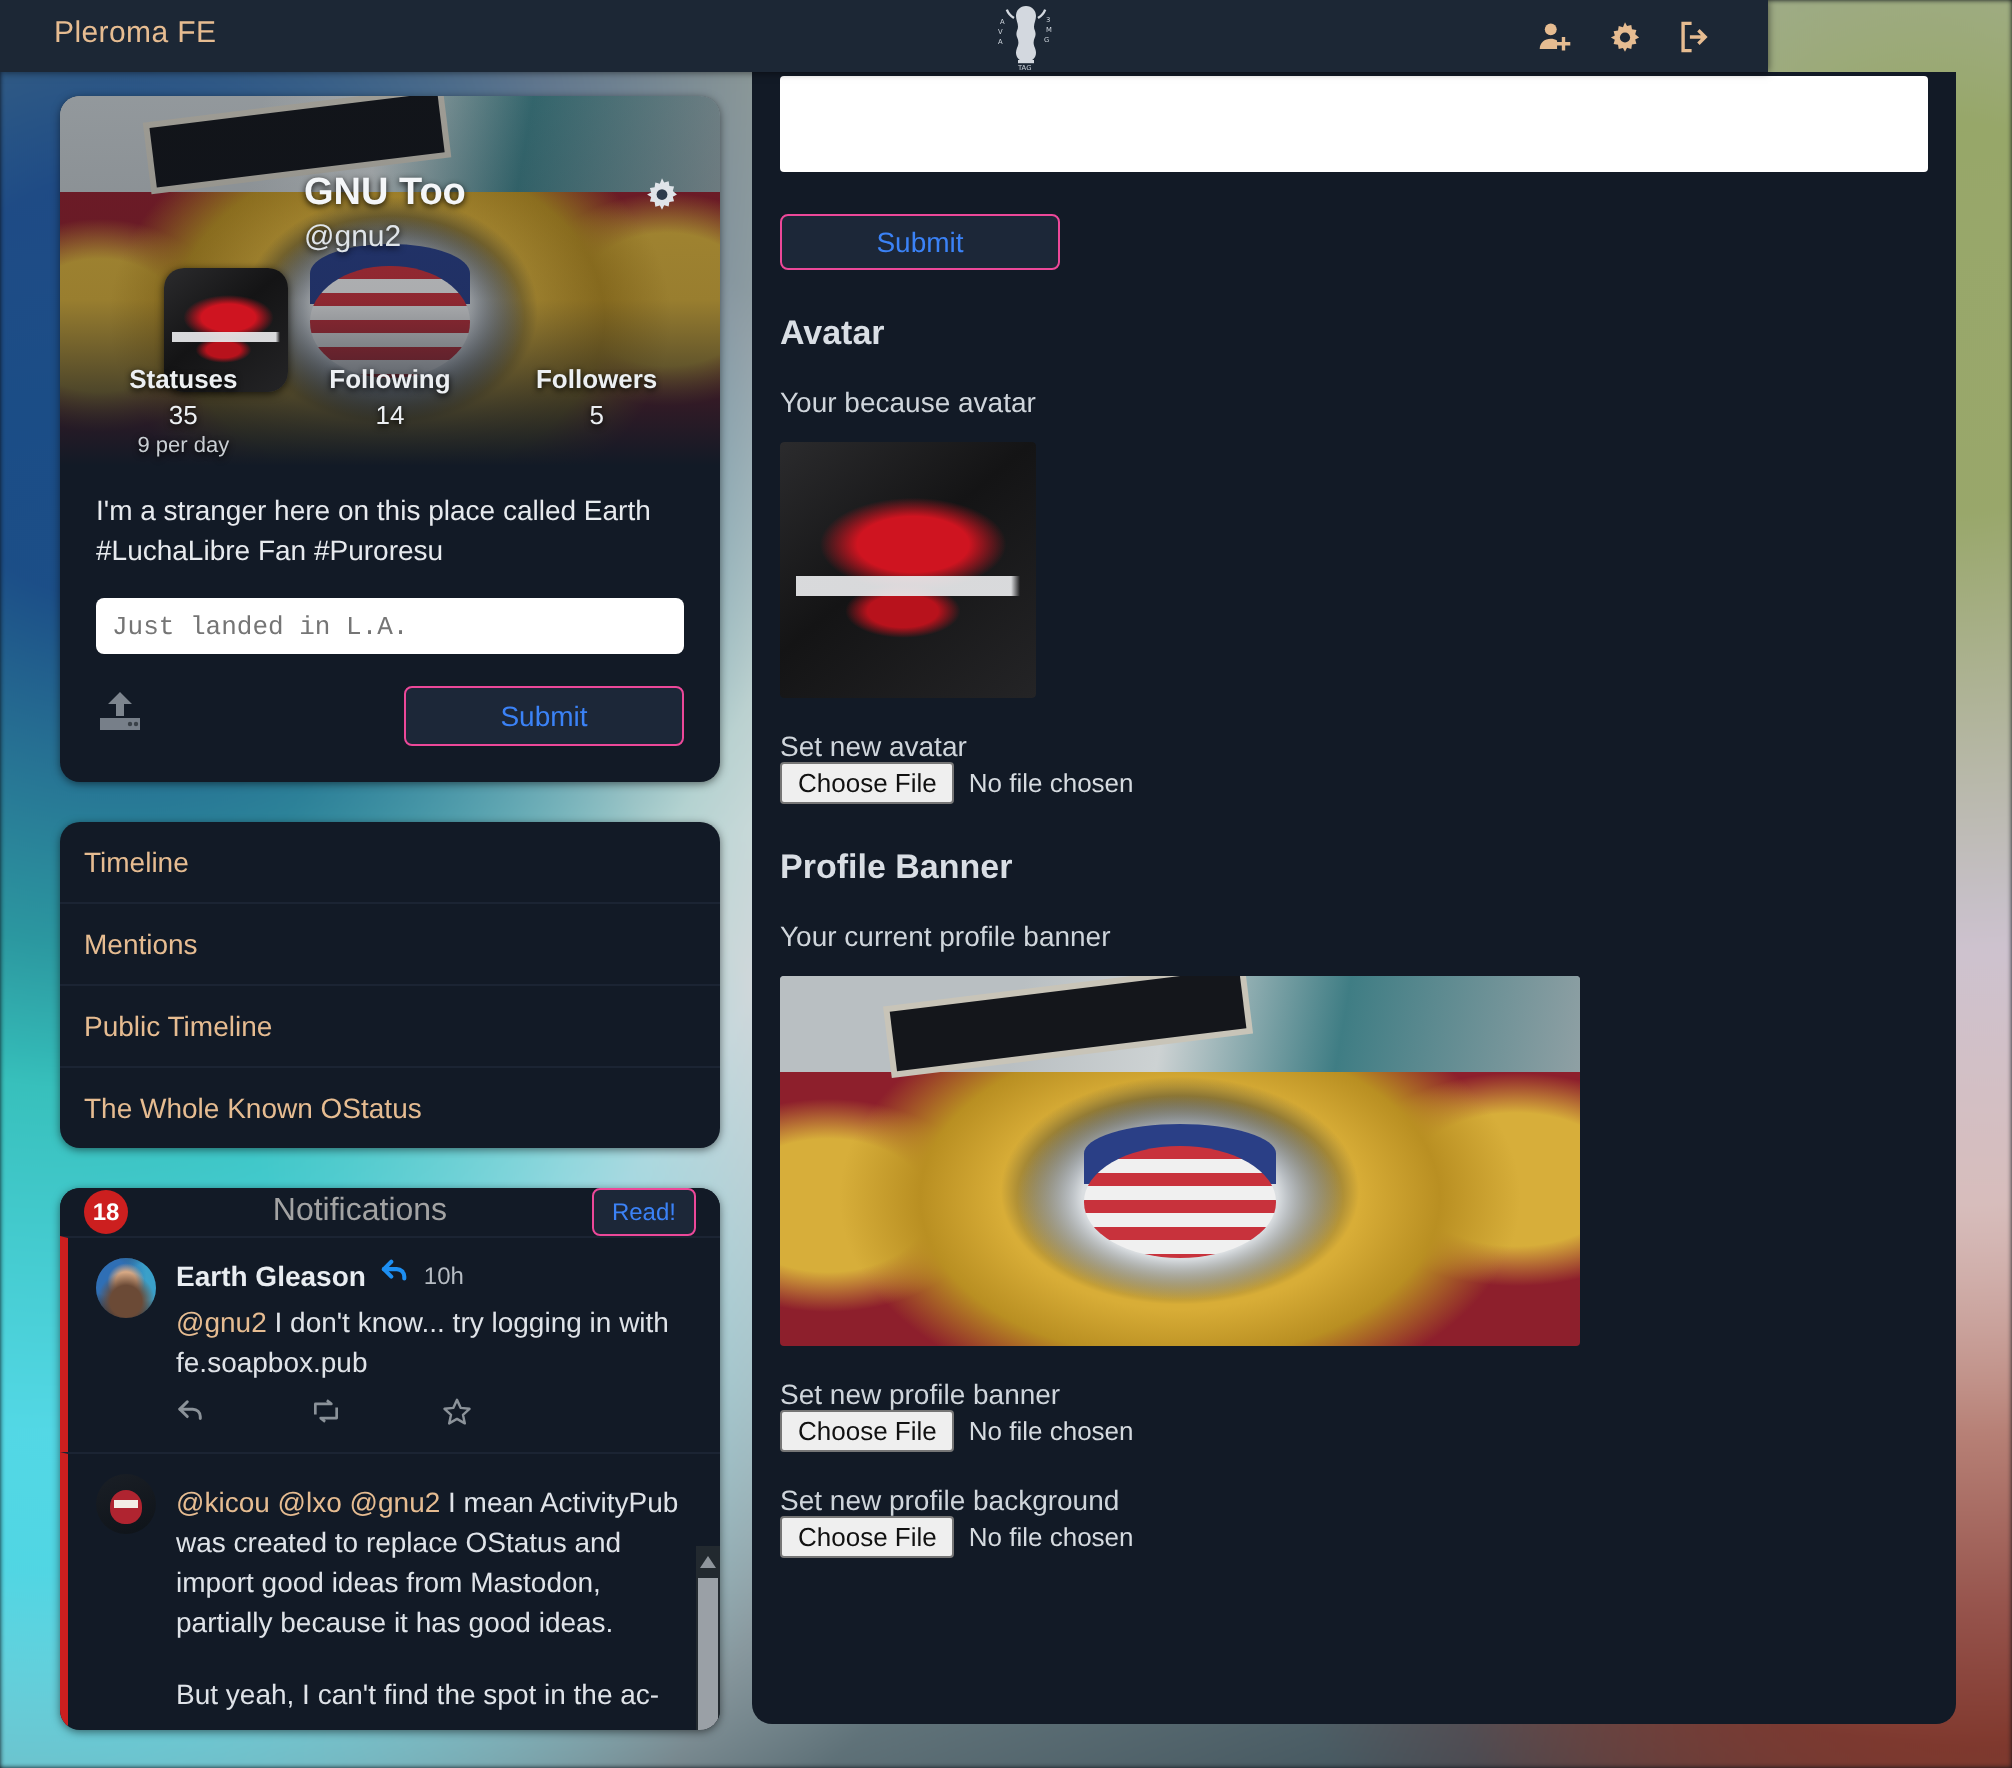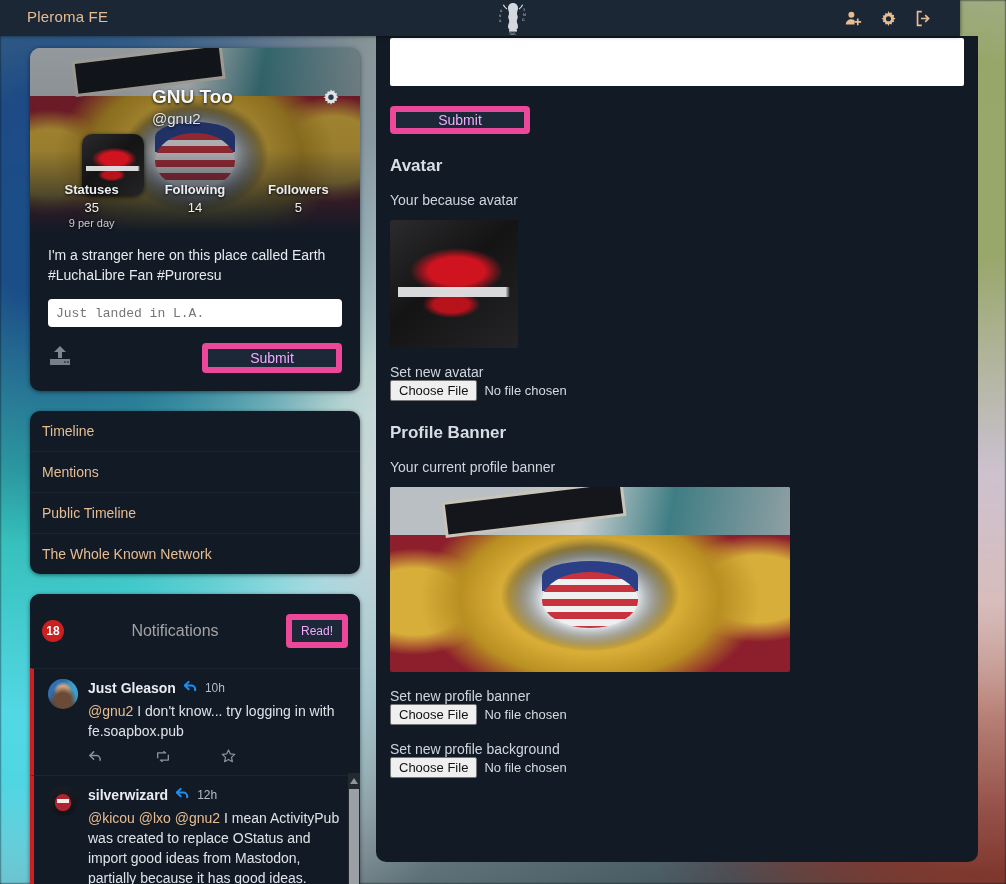--- a/index.html
+++ b/index.html
@@ -22,21 +22,21 @@
       radial-gradient(circle at 99% 34%, rgba(200,195,215,.85) 0 13%, transparent 36%),
       radial-gradient(circle at 98% 52%, rgba(235,200,185,.9) 0 13%, transparent 38%),
       radial-gradient(circle at 96% 78%, rgba(120,40,40,.8) 0 10%, transparent 30%),
       radial-gradient(circle at 99% 88%, rgba(200,90,40,.6) 0 7%, transparent 22%),
       linear-gradient(160deg,#6d7c82 0%, #9aa6a4 22%, #cfd6d4 44%, #8fa3a8 66%, #2a3b44 100%);
     filter: blur(1.2px);
   }
 
   
   #topbar {
-    position: absolute; left: 0; top: 0; width: 960px; height: 36px;
+    position: absolute; left: 0; top: 0; width: 884px; height: 36px;
     background: #1c2735;
     box-shadow: 0 0 4px rgba(0,0,0,.6);
     z-index: 40;
   }
   #brand {
     position: absolute; left: 27px; top: 8px;
     font-size: 15px; color: #e6bc91; letter-spacing: .2px;
   }
   #logo-center {
     position: absolute; left: 489px; top: 0px;
@@ -155,39 +155,39 @@
     width: 100%; height: 28px; border: 0; border-radius: 4px;
     background: #fff; color: #555; font-size: 13px;
     font-family: "Liberation Mono", monospace; padding: 0 8px;
     outline: none;
   }
   #status-actions {
     display: flex; align-items: center; justify-content: space-between;
     margin-top: 16px;
   }
   .btn {
-    background: #1c2738; color: #f0abfc; border: 6px solid #ec4899;
+    background: #1c2738; color: #3b82f6; border: 1px solid #ec4899;
     border-radius: 4px; font-size: 14px; cursor: pointer;
     font-family: "Liberation Sans", sans-serif;
   }
   #status-submit { width: 140px; height: 30px; }
 
   
   #navpanel { margin-top: 20px; }
   .nav-item {
     padding: 12px 12px; font-size: 14px; color: #e6bc91; cursor: pointer;
     border-bottom: 1px solid #1b2433;
   }
   .nav-item:last-child { border-bottom: 0; }
 
   
   #notifpanel { margin-top: 20px; position: relative; }
   #notif-header {
     display: flex; align-items: center; gap: 10px;
-    padding: 20px 12px; background: #121a26;
+    padding: 0 12px; background: #121a26;
   }
   #notif-badge {
     background: #cc1f1f; color: #fff; font-size: 12px; font-weight: bold;
     border-radius: 50%; width: 22px; height: 22px;
     display:flex; align-items:center; justify-content:center;
   }
   #notif-title { font-size: 16px; color: #a3a3a3; flex: 1; text-align: center; }
   #notif-read {
     padding: 4px 9px; font-size: 12px;
   }
@@ -398,37 +398,37 @@
         </span>
         <button class="btn" id="status-submit">Submit</button>
       </div>
     </div>
   </div>
 
   <div class="panel" id="navpanel">
     <div class="nav-item">Timeline</div>
     <div class="nav-item">Mentions</div>
     <div class="nav-item">Public Timeline</div>
-    <div class="nav-item">The Whole Known Network</div>
+    <div class="nav-item">The Whole Known OStatus</div>
   </div>
 
   <div class="panel" id="notifpanel">
     <div id="notif-header">
       <div id="notif-badge">18</div>
       <div id="notif-title">Notifications</div>
       <button class="btn" id="notif-read">Read!</button>
     </div>
 
     <div class="notif">
       <div class="notif-avatar">
           <div class="av-alex"></div>
         </div>
       <div class="notif-body">
         <div class="notif-head">
-          <span class="notif-user">Just Gleason</span>
+          <span class="notif-user">Earth Gleason</span>
           <span>
             <svg width="15" height="13" viewBox="0 0 16 14" fill="none" stroke="#1d8ff2" stroke-width="2.2" stroke-linecap="round" stroke-linejoin="round">
               <path d="M6 2L2 6l4 4"></path>
                 <path d="M2 6h7a4 4 0 014 4v1"></path>
             </svg>
           </span>
           <span class="notif-time">10h</span>
         </div>
         <div class="notif-text"><span class="mention">@gnu2</span><span> I don't know... try logging in with fe.soapbox.pub</span></div>
         <div class="notif-actions">
@@ -450,30 +450,20 @@
           </span>
         </div>
       </div>
     </div>
 
     <div class="notif">
       <div class="notif-avatar">
           <div class="av-wiz"></div>
         </div>
       <div class="notif-body">
-        <div class="notif-head">
-          <span class="notif-user">silverwizard</span>
-          <span>
-            <svg width="15" height="13" viewBox="0 0 16 14" fill="none" stroke="#1d8ff2" stroke-width="2.2" stroke-linecap="round" stroke-linejoin="round">
-              <path d="M6 2L2 6l4 4"></path>
-                <path d="M2 6h7a4 4 0 014 4v1"></path>
-            </svg>
-          </span>
-          <span class="notif-time">12h</span>
-        </div>
         <div class="notif-text"><span class="mention">@kicou @lxo @gnu2</span><span> I mean ActivityPub was created to replace OStatus and import good ideas from Mastodon, partially because it has good ideas.</span></div>
         <div class="notif-text" style="margin-top:16px">But yeah, I can't find the spot in the ac-</div>
       </div>
     </div>
 
     <div id="notif-scroll">
       <div id="notif-arrow">
         <svg width="8" height="6" viewBox="0 0 8 6">
             <path d="M4 0l4 6H0z" fill="#8e959c"></path>
           </svg>

